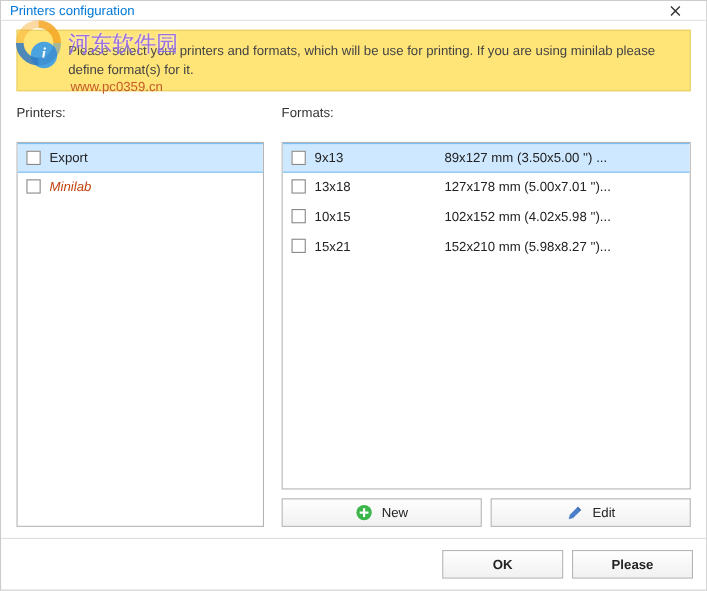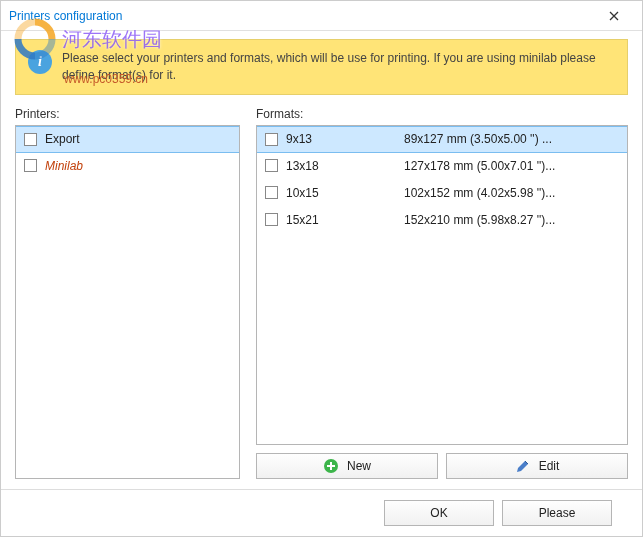--- a/index.html
+++ b/index.html
@@ -7,21 +7,21 @@
   font-family: "Segoe UI", Tahoma, sans-serif;
   font-size: 12px;
   background: #fff;
   width: 643px;
   height: 537px;
   display: flex;
   flex-direction: column;
   border: 1px solid #ccc;
 }
 .titlebar {
-  height: 30px;
+  height: 18px;
   display: flex;
   align-items: center;
   padding: 0 8px;
   background: #fff;
   border-bottom: 1px solid #e0e0e0;
 }
 .titlebar-title {
   color: #0078d7;
   font-size: 12px;
   flex: 1;
@@ -57,21 +57,21 @@
 .content {
   flex: 1;
   display: flex;
   gap: 16px;
   padding: 0 14px 10px 14px;
   min-height: 0;
 }
 .col { display: flex; flex-direction: column; min-height: 0; }
 .col-printers { flex: 0 0 225px; }
 .col-formats { flex: 1; }
-.col-label { color: #333; margin-bottom: 4px; }
+.col-label { color: #333; margin-bottom: 20px; }
 .listbox {
   flex: 1;
   border: 1px solid #b5b5b5;
   background: #fff;
   overflow-y: auto;
 }
 .row {
   display: flex;
   align-items: center;
   height: 27px;
@@ -108,24 +108,25 @@
   align-items: center;
   justify-content: center;
   gap: 8px;
   cursor: pointer;
   font-size: 12px;
   color: #222;
 }
 .btn .icn { width: 16px; height: 16px; display:flex; align-items:center; justify-content:center; }
 .footer {
   border-top: 1px solid #ddd;
-  padding: 10px 30px;
+  padding: 10px 12px;
   display: flex;
   justify-content: flex-end;
   gap: 8px;
+  font-weight: bold;
 }
 .footer .btn { flex: 0 0 110px; height: 26px; justify-content: center; }
 .watermark {
   position: absolute;
   top: 18px; left: 14px;
   pointer-events: none;
   opacity: 0.85;
   display: flex;
   align-items: center;
   gap: 6px;

